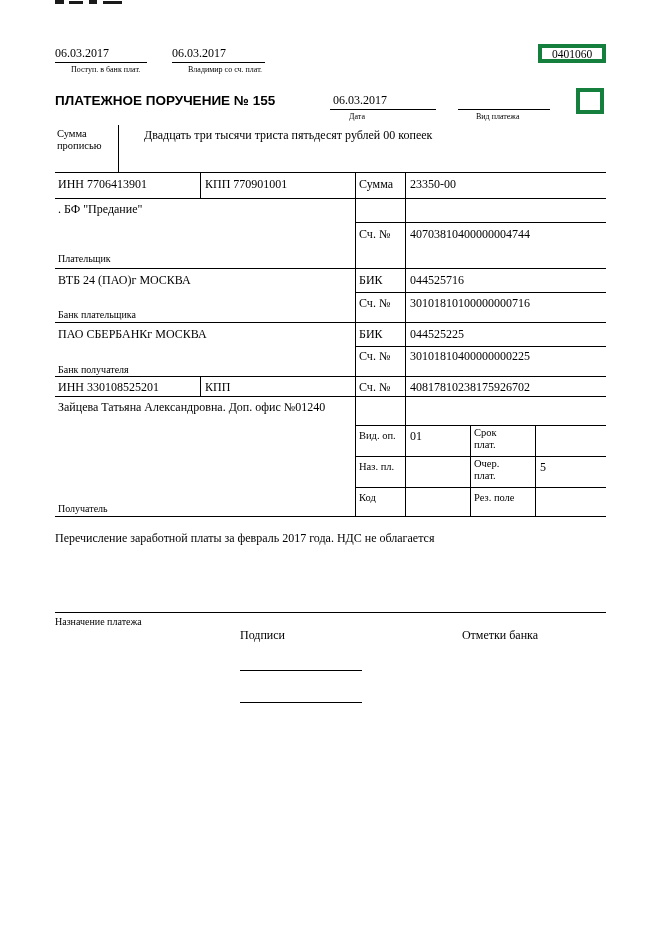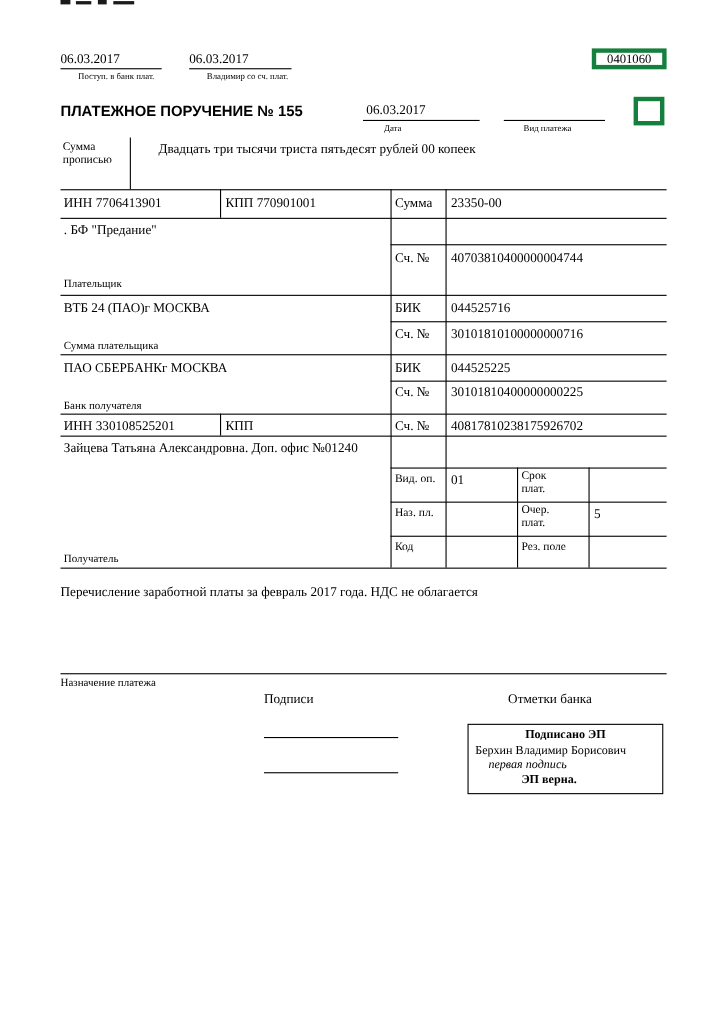--- a/index.html
+++ b/index.html
@@ -93,21 +93,21 @@
   <div class="t" style="left:58px;top:202px;">. БФ "Предание"</div>
   <div class="t" style="left:359px;top:227px;">Сч. №</div>
   <div class="t" style="left:410px;top:227px;">40703810400000004744</div>
   <div class="lbl" style="left:58px;top:253px;">Плательщик</div>
 
   <div class="t" style="left:58px;top:273px;">ВТБ 24 (ПАО)г МОСКВА</div>
   <div class="t" style="left:359px;top:273px;">БИК</div>
   <div class="t" style="left:410px;top:273px;">044525716</div>
   <div class="t" style="left:359px;top:296px;">Сч. №</div>
   <div class="t" style="left:410px;top:296px;">30101810100000000716</div>
-  <div class="lbl" style="left:58px;top:309px;">Сумма плательщика</div>
+  <div class="lbl" style="left:58px;top:309px;">Банк плательщика</div>
 
   <div class="t" style="left:58px;top:327px;">ПАО СБЕРБАНКг МОСКВА</div>
   <div class="t" style="left:359px;top:327px;">БИК</div>
   <div class="t" style="left:410px;top:327px;">044525225</div>
   <div class="t" style="left:359px;top:349px;">Сч. №</div>
   <div class="t" style="left:410px;top:349px;">30101810400000000225</div>
   <div class="lbl" style="left:58px;top:364px;">Банк получателя</div>
 
   <div class="t" style="left:58px;top:380px;">ИНН 330108525201</div>
   <div class="t" style="left:205px;top:380px;">КПП</div>
@@ -127,20 +127,14 @@
 
   <div class="tw" style="left:55px;top:531px;width:545px;">Перечисление заработной платы за февраль 2017 года. НДС не облагается</div>
   <div class="lbl" style="left:55px;top:616px;">Назначение платежа</div>
 
 
   <div class="t" style="left:240px;top:628px;width:120px;text-align:left;white-space:normal;">Подписи</div>
   <div class="hl" style="left:240px;top:670px;width:122px;"></div>
   <div class="hl" style="left:240px;top:702px;width:122px;"></div>
 
   <div class="t" style="left:430px;top:628px;width:140px;text-align:center;white-space:normal;">Отметки банка</div>
-  <div class="esign" style="left:425px;top:658px;width:178px;height:64px;">
-    <div class="c">Подписано ЭП</div>
-    <div>Берхин Владимир Борисович</div>
-    <div class="i">первая подпись</div>
-    <div class="b">ЭП верна.</div>
-  </div>
 
 </div>
 
 </body></html>

